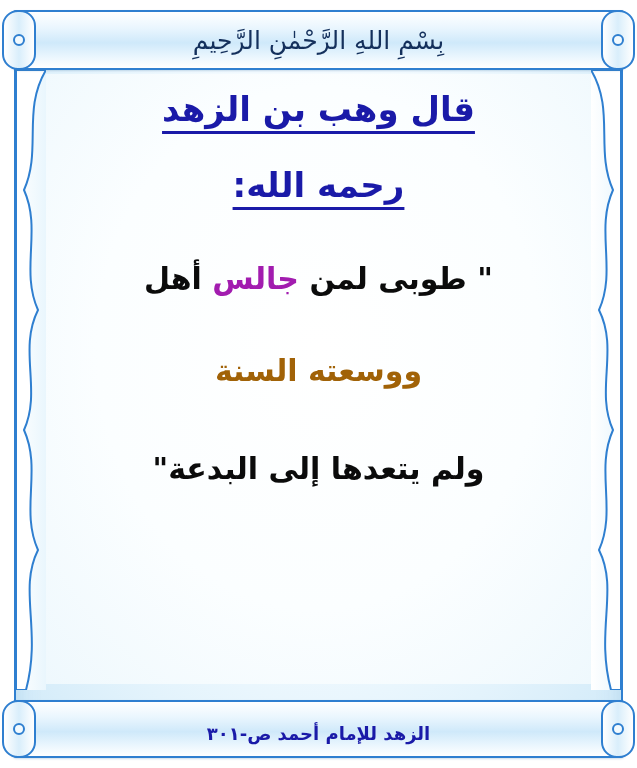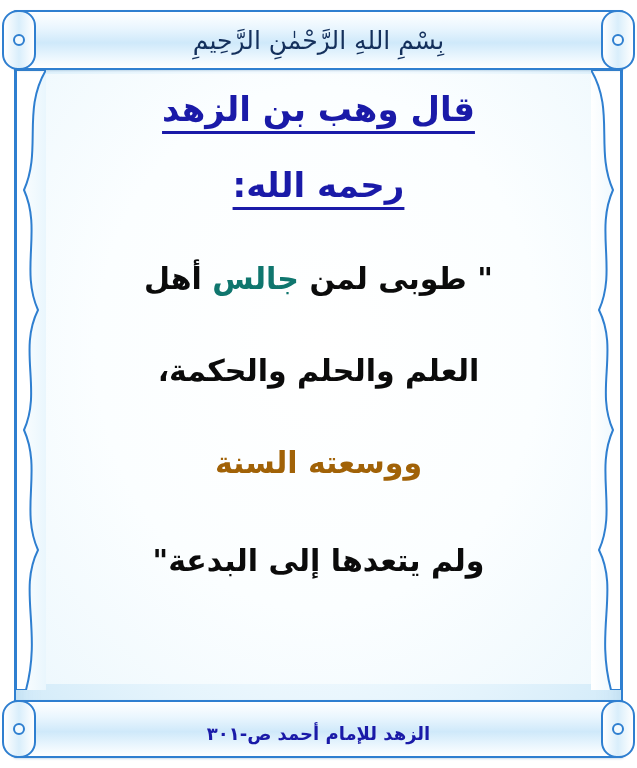--- a/index.html
+++ b/index.html
@@ -155,21 +155,21 @@
   }
 
   .quote-line {
     font-size: 30px;
     font-weight: bold;
     color: #0b0b0b;
     line-height: 58px;
     margin: 0 0 34px 0;
   }
 
-  .w-green { color: #0f766e; }
+  .w-green { color: #a21caf; }
 
   .quote-line.pinkline {
     color: #a16207;
     margin-bottom: 40px;
   }
 
   .source {
     position: absolute;
     bottom: 24px;
     left: 0;
@@ -218,21 +218,20 @@
     <p class="line heading">قال وهب بن الزهد</p>
 
     <p class="line heading second">رحمه الله:</p>
 
     <p class="line quote-line">
       <span>" طوبى لمن</span>
       <span class="w-green">جالس</span>
       <span>أهل</span>
     </p>
 
-    <p class="line quote-line">العلم والحلم والحكمة،</p>
 
     <p class="line quote-line pinkline">ووسعته السنة</p>
 
     <p class="line quote-line">ولم يتعدها إلى البدعة"</p>
 
   </div>
 
   <div class="source">الزهد للإمام أحمد ص-٣٠١</div>
 
 </div>

